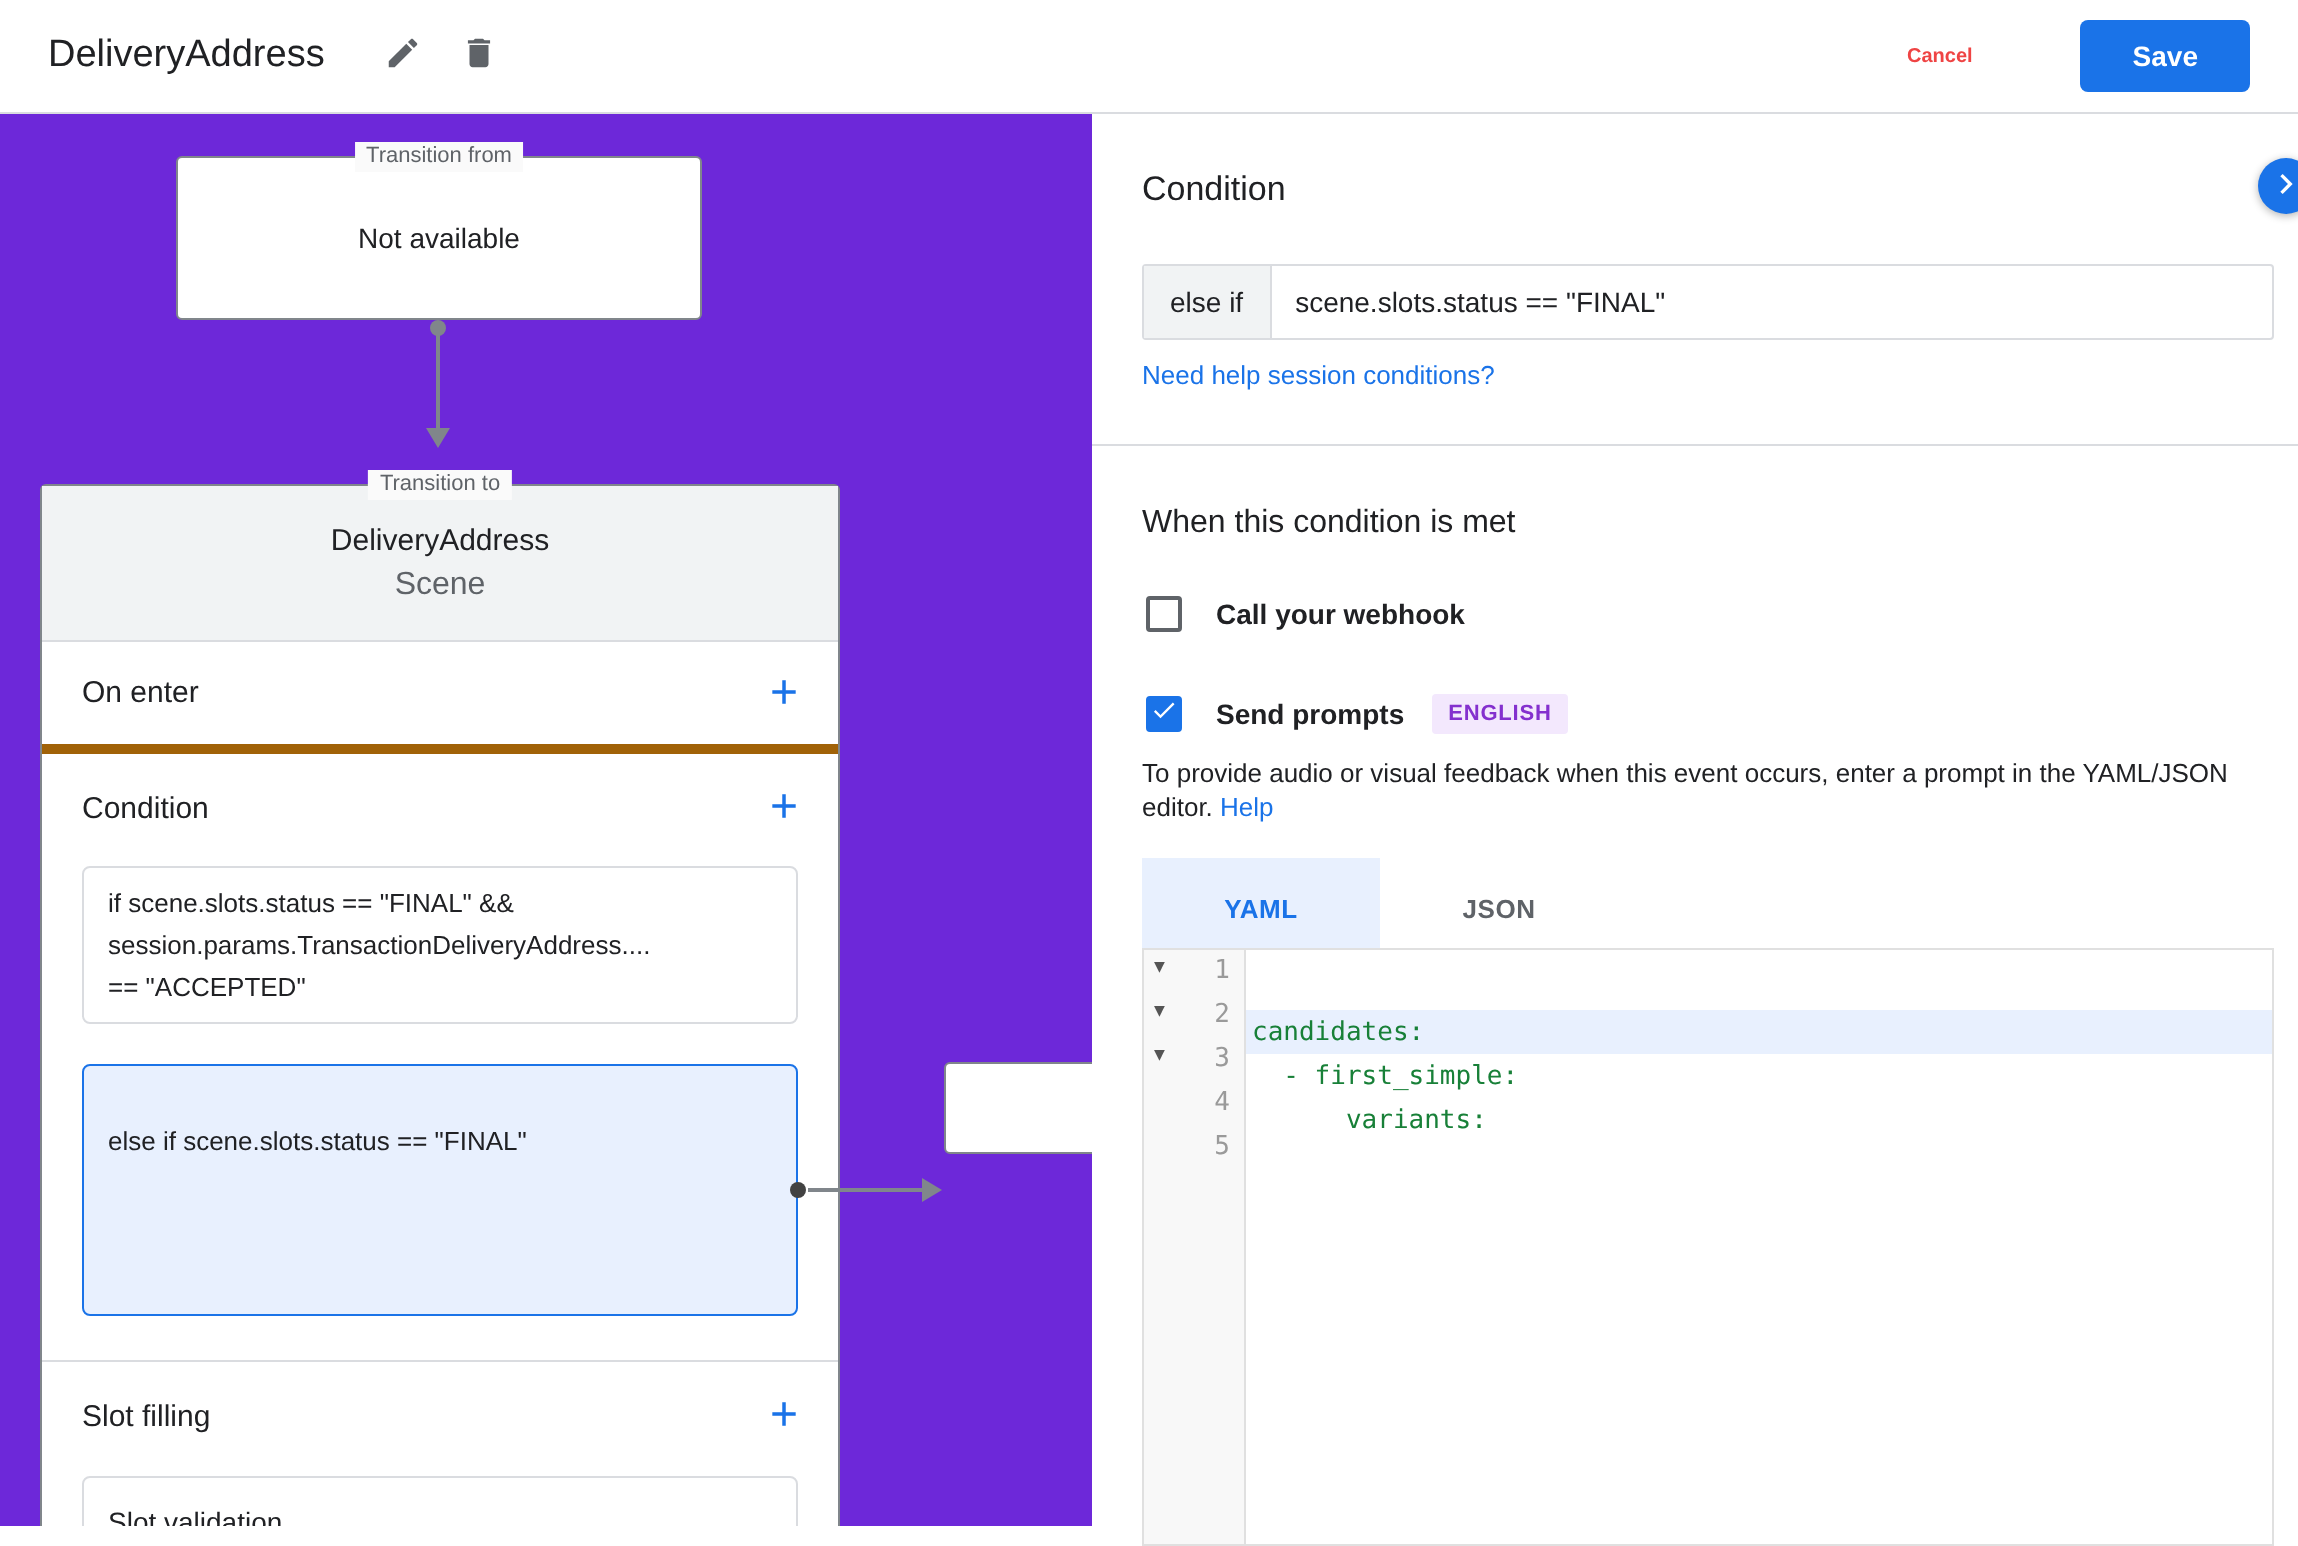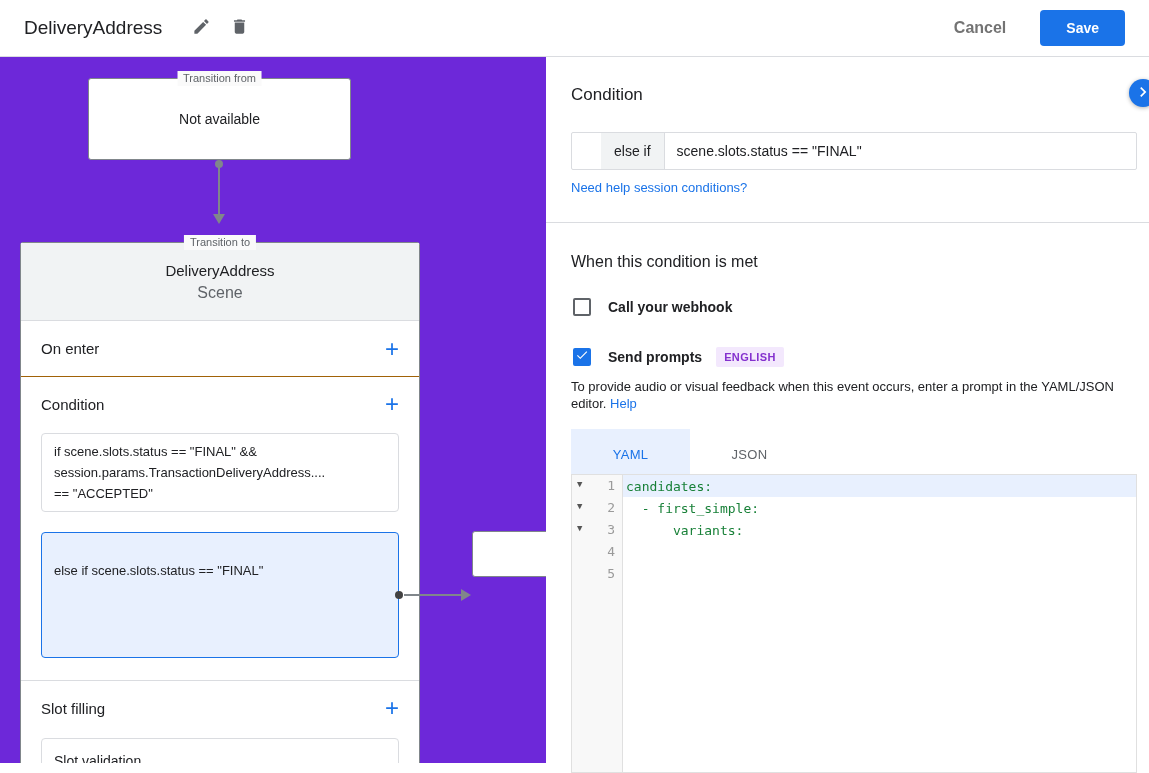--- a/index.html
+++ b/index.html
@@ -6,22 +6,22 @@
   body { font-family:"Liberation Sans", sans-serif; background:#fff; }
   .app { position:relative; width:1149px; height:773px; overflow:hidden; background:#fff; }
 
   
   .topbar { position:absolute; top:0; left:0; right:0; height:57px; background:#fff;
             border-bottom:1px solid #dadce0; display:flex; align-items:center; padding:0 24px; z-index:6; }
   .page-title { font-size:19px; color:#202124; margin-right:22px; }
   .icon-btn { width:34px; height:34px; border:none; background:none; cursor:pointer;
               display:flex; align-items:center; justify-content:center; margin-right:4px; border-radius:50%; }
   .topbar-spacer { flex:1; }
-  .cancel-btn { color:#737373; font-size:16px; font-weight:bold; border:none; background:none;
-                margin-right:34px; cursor:pointer; font-family:inherit; }
+  .cancel-btn { color:#ef4444; font-size:10px; font-weight:bold; border:none; background:none;
+                margin-right:54px; cursor:pointer; font-family:inherit; }
   .save-btn { background:#1a73e8; color:#fff; font-size:14px; font-weight:bold; border:none;
               border-radius:4px; padding:10px 26px; cursor:pointer; font-family:inherit; }
 
   
   .canvas { position:absolute; top:47px; left:0; width:546px; height:716px; background:#6d28d9; overflow:hidden; }
   .tfrom-box { position:absolute; left:88px; top:31px; width:263px; height:82px; background:#fff;
                border:1px solid #80868b; border-radius:3px; display:flex; align-items:center; justify-content:center; }
   .box-label { position:absolute; top:-8px; left:50%; transform:translateX(-50%); background:#fafafa;
                padding:0 6px; font-size:11px; color:#5f6368; white-space:nowrap; line-height:15px; }
   .tfrom-value { font-size:14px; color:#202124; }
@@ -32,21 +32,21 @@
              border-left:6px solid transparent; border-right:6px solid transparent; border-top:10px solid #80868b; }
 
   .scene-card { position:absolute; left:20px; top:195px; width:400px; height:560px; background:#fff;
                 border:1px solid #80868b; border-radius:3px; }
   .scene-header { height:78px; background:#f1f3f4; border-bottom:1px solid #dadce0; display:flex;
                   flex-direction:column; align-items:center; justify-content:center; gap:5px; }
   .scene-title { font-size:15px; color:#202124; }
   .scene-subtitle { font-size:16px; color:#5f6368; }
 
   .card-row { display:flex; align-items:center; justify-content:space-between; padding:0 20px; }
-  .row-on-enter { height:56px; border-bottom:1px solid #a16207; }
+  .row-on-enter { height:56px; border-bottom:5px solid #a16207; }
   .row-header { height:54px; }
   .row-label { font-size:15px; color:#202124; }
   .plus-btn { font-size:24px; color:#1a73e8; background:none; border:none; cursor:pointer; line-height:20px; }
 
   .cond-box { margin:2px 20px 20px; border:1px solid #dadce0; border-radius:4px; padding:7px 12px;
               font-size:13px; line-height:21px; color:#202124; white-space:pre-line; background:#fff; cursor:pointer; }
   .cond-box.selected { background:#e8f0fe; border:1px solid #1a73e8; padding:14px 12px; line-height:16px;
                        margin-bottom:22px; position:relative; }
   .conn-dot { position:absolute; left:calc(100% - 3px); top:calc(50% - 4px); width:8px; height:8px;
               border-radius:50%; background:#424242; }
@@ -62,21 +62,21 @@
 
   
   .details { position:absolute; top:57px; left:546px; width:603px; height:716px; background:#fff; z-index:4; }
   .details-heading { position:absolute; left:25px; top:28px; font-size:17px; color:#202124; }
   .collapse-btn { position:absolute; left:583px; top:22px; width:28px; height:28px; border-radius:50%;
                   background:#1a73e8; border:none; cursor:pointer; display:flex; align-items:center;
                   justify-content:center; box-shadow:0 1px 4px rgba(0,0,0,.3); }
   .cond-input-row { position:absolute; left:25px; top:75px; width:566px; height:38px;
                     border:1px solid #dadce0; border-radius:2px; display:flex; background:#fff; }
   .cond-prefix { background:#f1f3f4; border-right:1px solid #dadce0; display:flex; align-items:center;
-                 padding:0 13px; font-size:14px; color:#202124; flex:none;margin-left:29px; }
+                 padding:0 13px; font-size:14px; color:#202124; flex:none; }
   .cond-value-input { flex:1; border:none; outline:none; font-size:14px; color:#202124; padding:0 12px;
                       font-family:inherit; background:transparent; }
   .help-link { position:absolute; left:25px; top:123px; font-size:13px; color:#1a73e8;
                text-decoration:none; cursor:pointer; }
   .details-divider { position:absolute; left:0; top:165px; width:100%; height:1px; background:#dadce0; }
   .when-heading { position:absolute; left:25px; top:196px; font-size:16px; color:#202124; }
 
   .check-row { position:absolute; left:27px; display:flex; align-items:center; }
   .row-webhook { top:241px; }
   .row-prompts { top:290px; }
@@ -85,32 +85,32 @@
   .checkbox.checked { border-color:#1a73e8; background:#1a73e8; }
   .check-label { font-size:14px; font-weight:bold; color:#202124; }
   .badge { margin-left:14px; background:#f3e8fd; color:#8430ce; font-size:11px; font-weight:bold;
            letter-spacing:.4px; padding:4px 8px; border-radius:2px; }
 
   .hint { position:absolute; left:25px; top:321px; width:566px; font-size:13px; line-height:17px; color:#202124; }
   .hint a { color:#1a73e8; text-decoration:none; cursor:pointer; }
 
   .tabs { position:absolute; left:25px; top:372px; display:flex; }
   .tab { width:119px; height:51px; display:flex; align-items:center; justify-content:center;
-         font-size:13px; font-weight:normal; letter-spacing:.3px; color:#5f6368; cursor:pointer; }
+         font-size:13px; font-weight:bold; letter-spacing:.3px; color:#5f6368; cursor:pointer; }
   .tab.active { background:#e8f0fe; color:#1a73e8; }
 
   .editor { position:absolute; left:25px; top:417px; width:566px; height:299px; border:1px solid #e0e0e0;
             background:#fff; overflow:hidden; display:flex; font-family:"DejaVu Sans Mono", monospace; font-size:13px; }
   .gutter-col { width:51px; flex:none; background:#f8f8f8; border-right:1px solid #e0e0e0; }
   .gutter-row { position:relative; height:22px; }
   .fold { position:absolute; left:5px; top:4px; font-size:9px; color:#555; cursor:pointer; }
   .ed-num { position:absolute; right:7px; top:3px; color:#9a9a9a; }
   .code-col { flex:1; }
   .code-row { height:22px; display:flex; align-items:center; padding-left:3px; white-space:pre; cursor:text; }
-  .code-row.highlight { background:#e8f0fe; }
+  .code-row.highlight { background:#e8f0fe;margin-top:30px; }
   .tok-key { color:#188038; }
   .tok-plain { color:#202124; }
 </style>
 </head>
 <body>
 
 <div class="app">
 
   <header class="topbar">
     <span class="page-title">DeliveryAddress</span>

